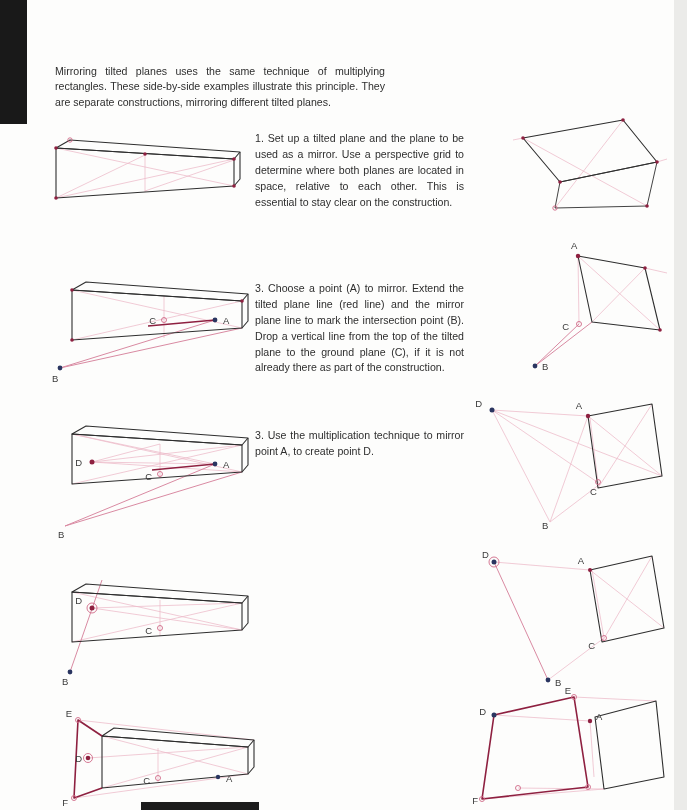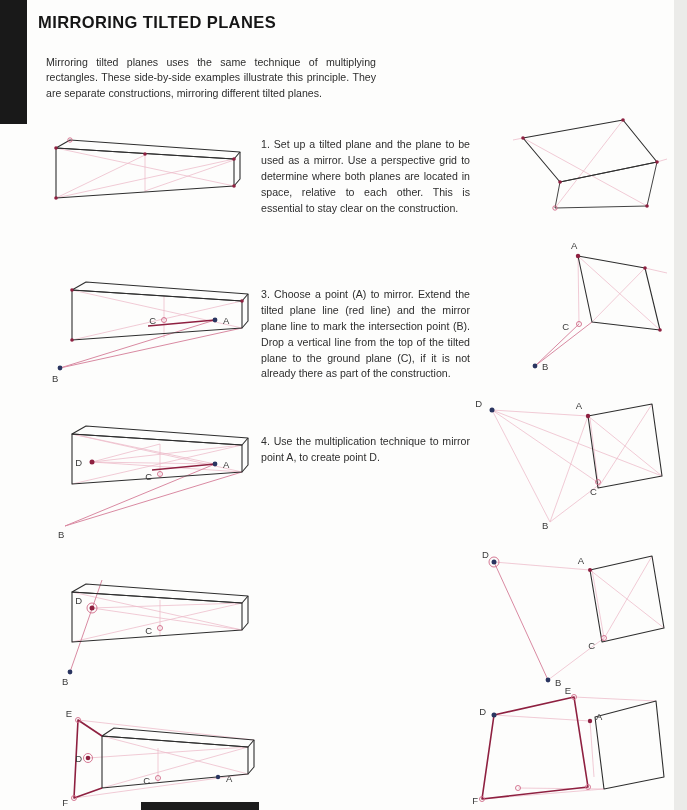--- a/index.html
+++ b/index.html
@@ -5,23 +5,23 @@
   html,body{margin:0;padding:0;background:#ffffff;}
   .page{
     position:relative;width:687px;height:810px;background:#fdfdfc;
     font-family:"Liberation Sans",sans-serif;overflow:hidden;
   }
   .corner-strip{position:absolute;left:0;top:0;width:27px;height:124px;background:#191919;}
   .right-edge{position:absolute;right:0;top:0;width:13px;height:810px;background:#ebebe9;}
   .bottom-bar{position:absolute;left:141px;top:802px;width:118px;height:8px;background:#1c1c1c;}
   h1.title{position:absolute;left:38px;top:13px;margin:0;font-size:16.5px;font-weight:700;
     letter-spacing:.4px;color:#161616;}
-  .intro{position:absolute;left:38px;top:47px;width:330px;margin:8px;font-size:10.6px;
+  .intro{position:absolute;left:38px;top:47px;width:330px;margin:17px;font-size:10.6px;
     line-height:1.44;color:#2e2e2e;text-align:justify;}
-  .step-text{position:absolute;left:255px;width:209px;margin:6px;font-size:10.6px;
+  .step-text{position:absolute;left:255px;width:209px;margin:0;font-size:10.6px;
     line-height:1.5;color:#2e2e2e;text-align:justify;}
   #step1{top:131px}#step2{top:281px}#step3{top:428px}#step4{top:586px}#step5{top:716px}
   .diagram{position:absolute;}
   #d1L{left:42px;top:116px}  #d1R{left:505px;top:112px}
   #d2L{left:40px;top:252px}  #d2R{left:505px;top:238px}
   #d3L{left:40px;top:402px}  #d3R{left:470px;top:398px}
   #d4L{left:40px;top:552px}  #d4R{left:480px;top:548px}
   #d5L{left:40px;top:692px}  #d5R{left:470px;top:685px}
   svg .blk{stroke:#2e2e2e;stroke-width:1.1;fill:none;stroke-linejoin:round;}
   svg .blk2{stroke:#2e2e2e;stroke-width:0.9;fill:none;stroke-linejoin:round;}
@@ -34,26 +34,25 @@
   svg text.lbl{font-family:"Liberation Sans",sans-serif;font-size:9.5px;fill:#3a3a3a;}
 </style>
 </head>
 <body>
 
 <div class="page">
   <div class="corner-strip"></div>
   <div class="right-edge"></div>
   <div class="bottom-bar"></div>
 
-  <h1 class="title">MIRRORING TILTED PLANES</h1>
   <p class="intro">Mirroring tilted planes uses the same technique of multiplying rectangles. These side-by-side examples illustrate this principle. They are separate constructions, mirroring different tilted planes.</p>
 
   <p class="step-text" id="step1">1. Set up a tilted plane and the plane to be used as a mirror. Use a perspective grid to determine where both planes are located in space, relative to each other. This is essential to stay clear on the construction.</p>
   <p class="step-text" id="step2">3. Choose a point (A) to mirror. Extend the tilted plane line (red line) and the mirror plane line to mark the intersection point (B). Drop a vertical line from the top of the tilted plane to the ground plane (C), if it is not already there as part of the construction.</p>
-  <p class="step-text" id="step3">4. Use the multiplication technique to mirror point A, to create point D.</p>
+  <p class="step-text" id="step3">3. Use the multiplication technique to mirror point A, to create point D.</p>
 
   <div class="diagram" id="d1L">
     <svg width="200" height="108" viewBox="0 0 200 108">
       <g>
         <path class="pk" d="M14,32 L192,70 M14,82 L192,43 M103,38 L103,76 M14,82 L103,39 M103,75 L192,44"></path>
       </g>
       <g>
         <path class="blk" d="M14,32 L28,24 L198,36 L192,43 Z"></path>
         <path class="blk" d="M14,32 L192,43 L192,70 L14,82 Z"></path>
         <path class="blk" d="M198,36 L198,63 L192,70"></path>

